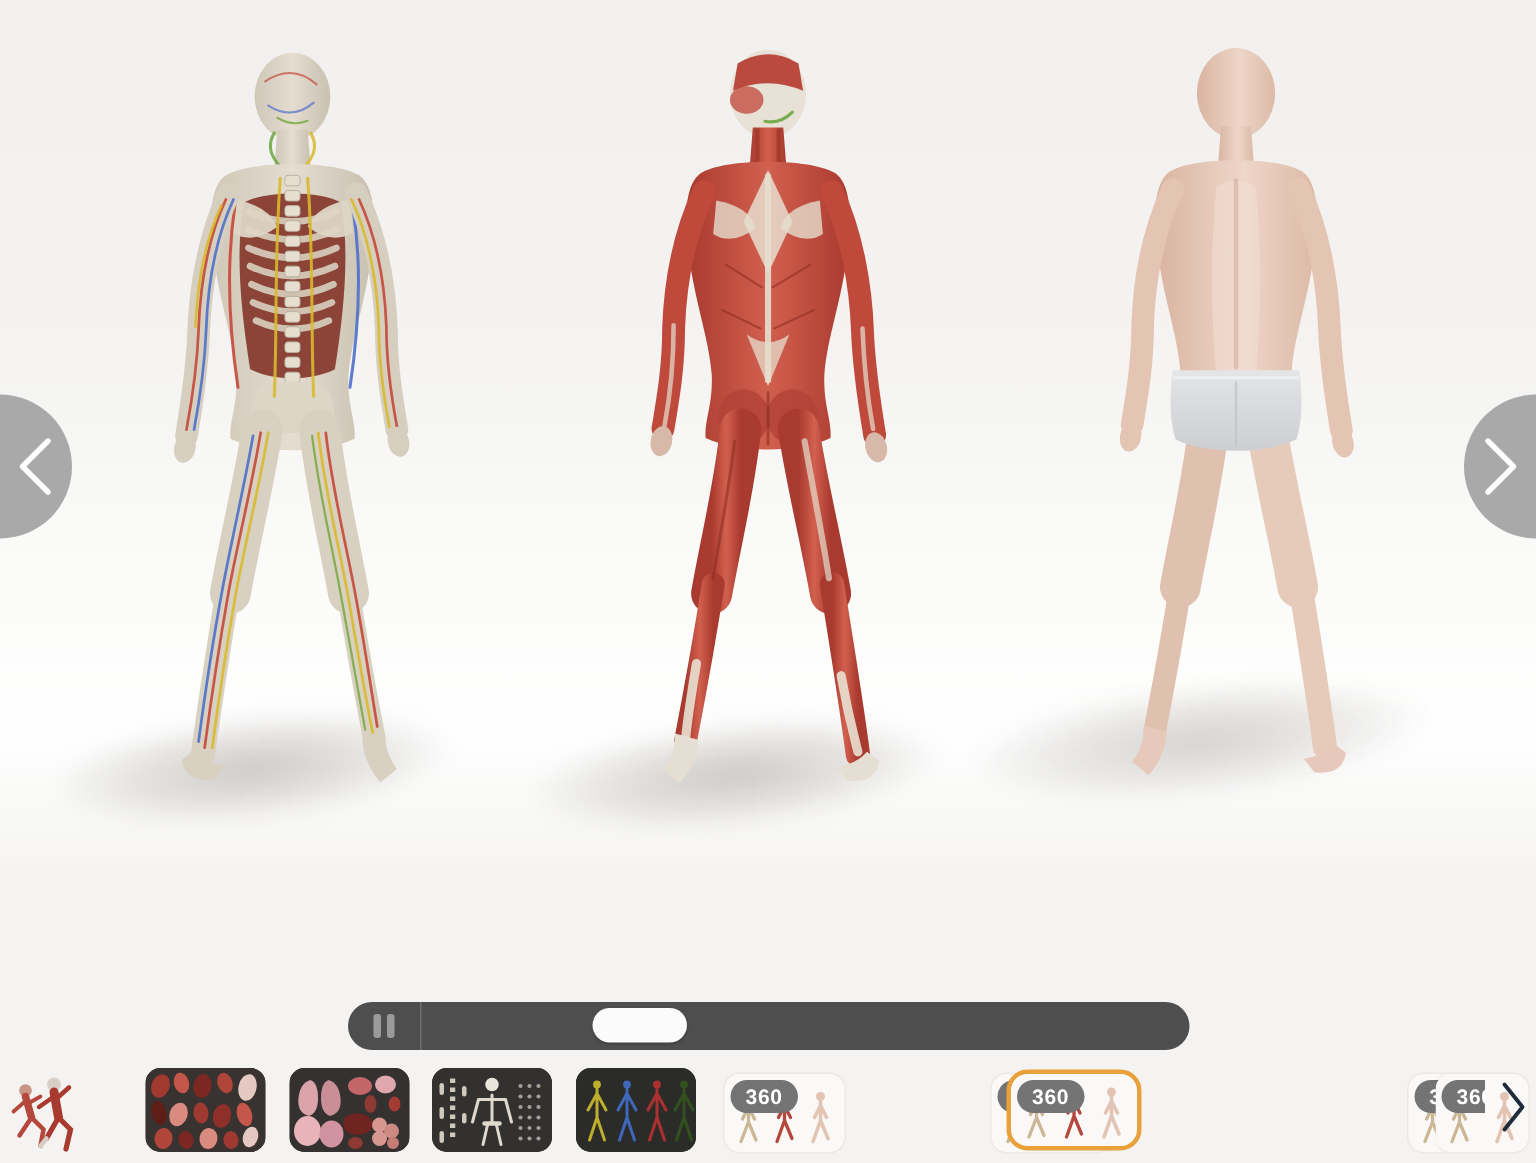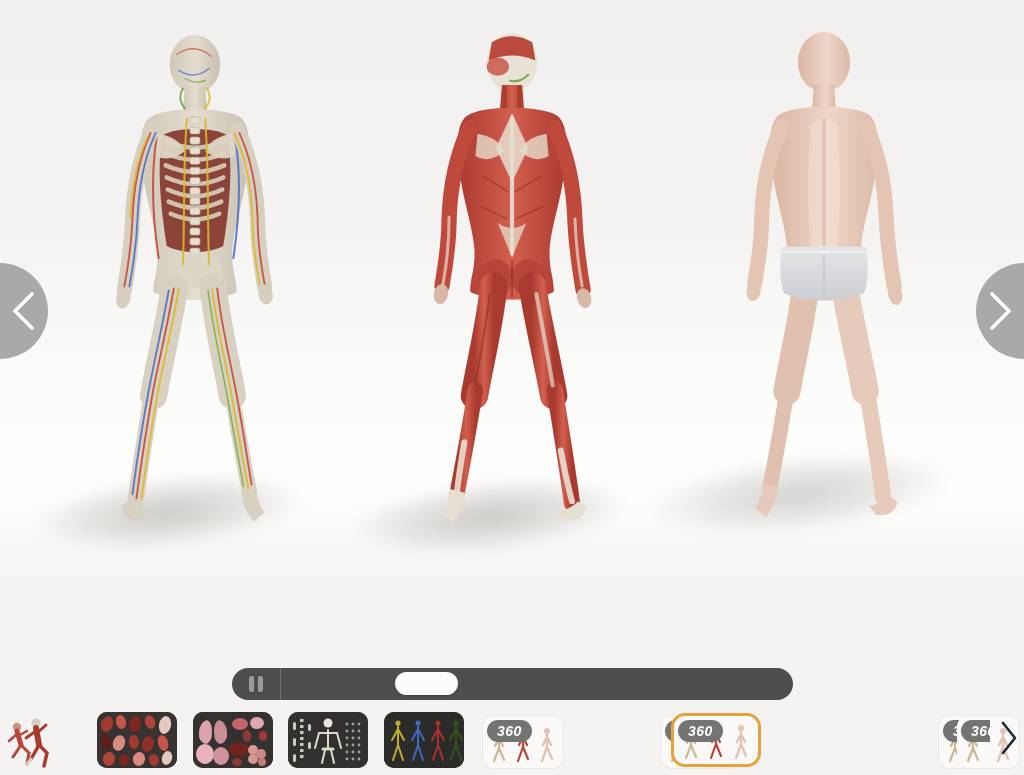--- a/index.html
+++ b/index.html
@@ -72,21 +72,21 @@
   .card-light{background:var(--thumb-light);border-radius:10px;overflow:hidden;position:relative;box-shadow:0 0 0 1px rgba(0,0,0,.04);}
   .t5{left:483px;top:139px;width:80px;height:52px;}
   .t6{left:577px;top:139px;width:80px;height:52px;}
   .t7{left:671px;top:136px;width:90px;height:54px;border:3px solid var(--accent);border-radius:14px;box-sizing:border-box;background:var(--thumb-light);}
   .t8{left:770px;top:139px;width:80px;height:52px;}
   .t10-wrap{position:absolute;left:957px;top:139px;width:33px;height:52px;overflow:hidden;}
   .t10{position:absolute;left:0;top:0;width:80px;height:52px;}
   .badge-360{
     position:absolute;left:4px;top:4px;height:22px;line-height:22px;padding:0 10px;
     background:var(--badge-bg);color:var(--badge-text);font-size:14px;font-weight:bold;
-    border-radius:12px;letter-spacing:.5px;font-style:italic;
+    border-radius:12px;letter-spacing:.5px;
   }
   .more-btn{
     position:absolute;left:997px;top:141px;width:24px;height:40px;
     background:transparent;border:none;cursor:pointer;padding:0;
     display:flex;align-items:center;justify-content:center;
   }
 </style>
 </head>
 <body>
 

